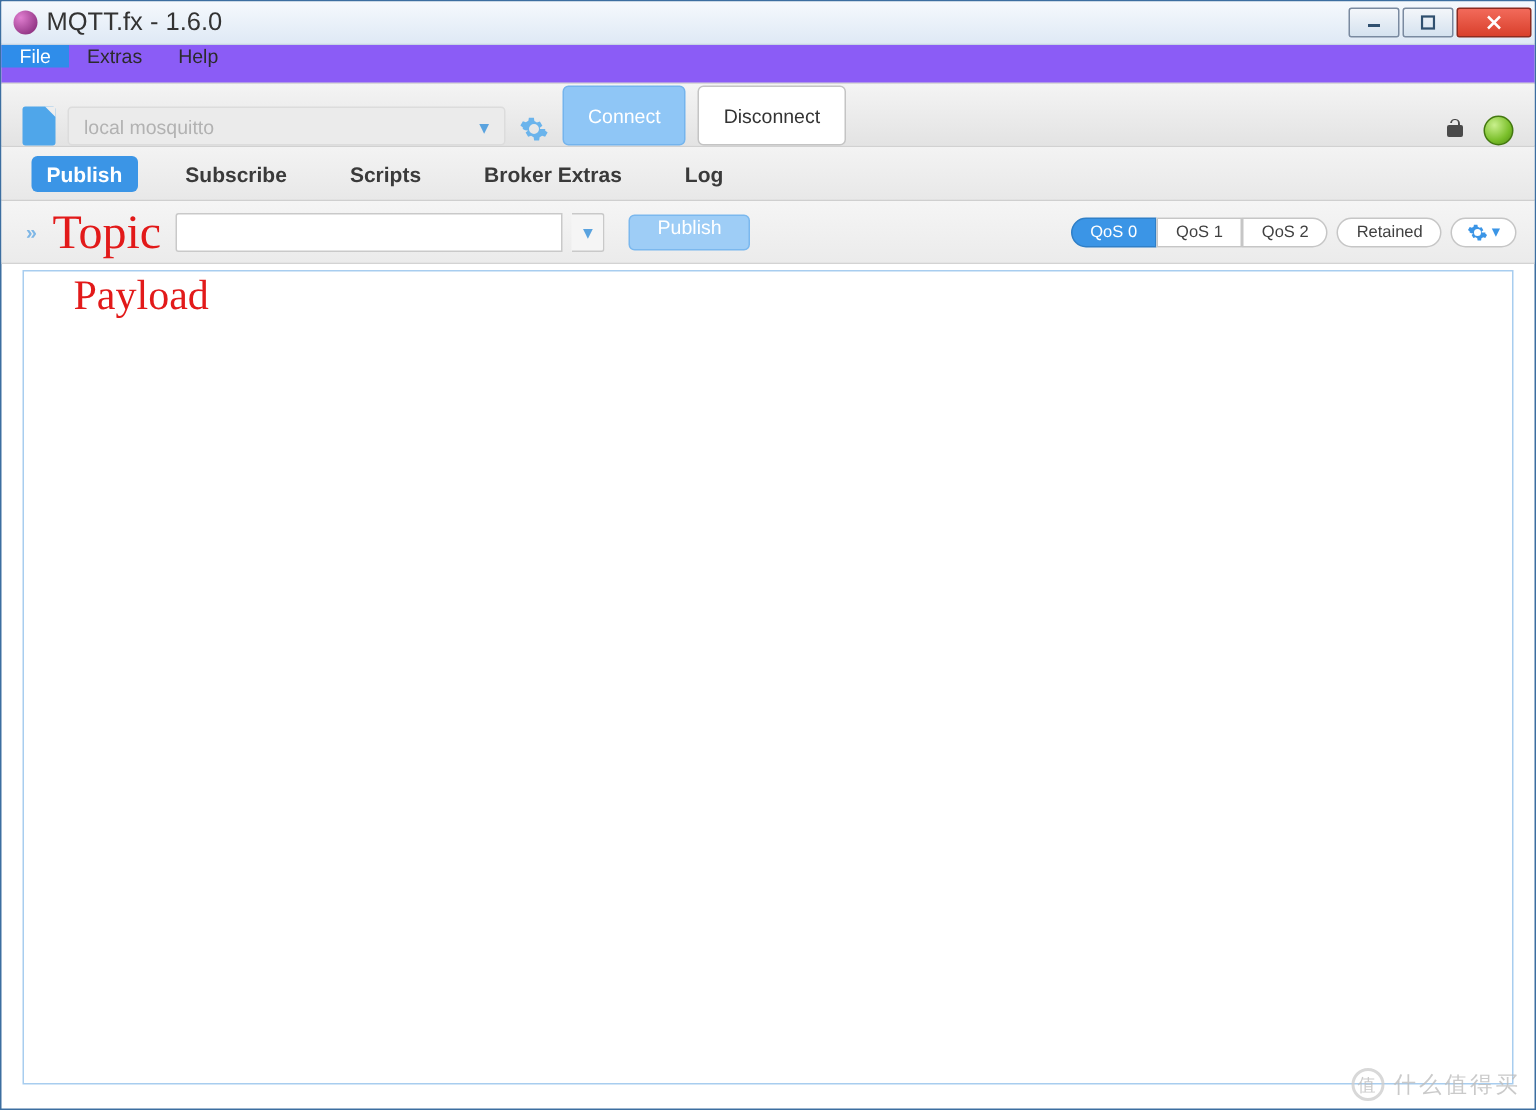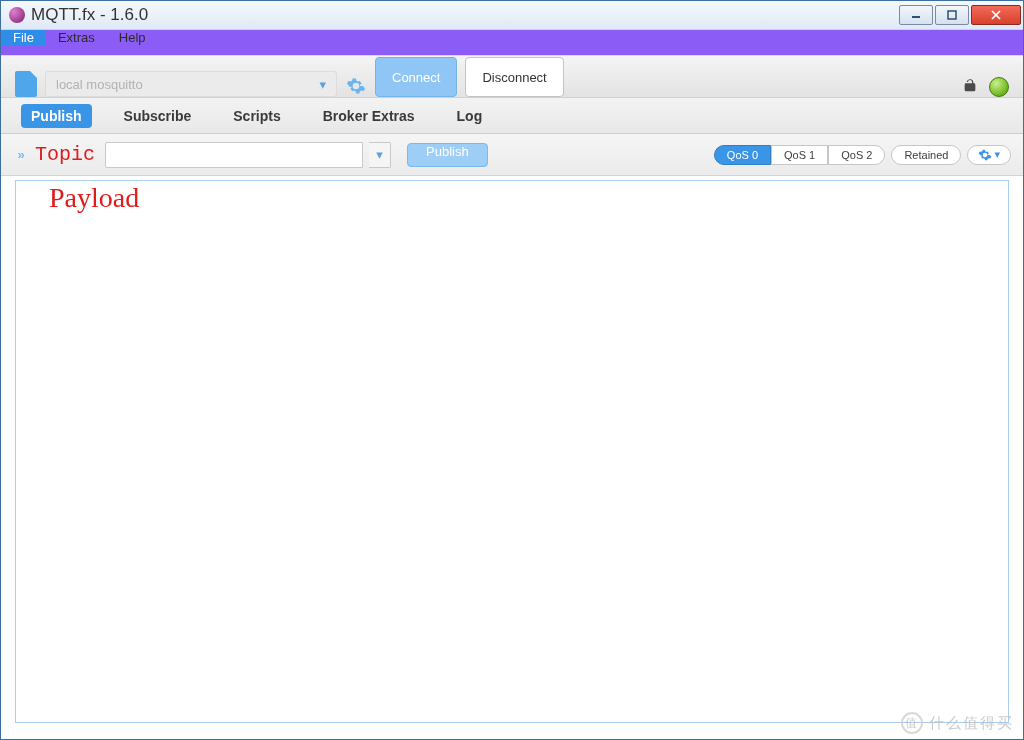--- a/index.html
+++ b/index.html
@@ -37,21 +37,21 @@
   .status-dot{width:20px;height:20px;border-radius:50%;background:radial-gradient(circle at 35% 30%,#c9f08d,#7abf2a 60%,#4f8a12);border:1px solid #437810}
 
   
   .tabbar{height:36px;background:linear-gradient(#f3f3f3,#e8e8e8);display:flex;align-items:center;gap:22px;padding:0 20px;border-bottom:1px solid #cfcfcf}
   .tab{font-size:14px;font-weight:600;color:#3a3a3a;padding:4px 10px;border-radius:4px}
   .tab.active{background:#3b95e6;color:#fff;font-weight:600}
 
   
   .topicrow{height:42px;background:linear-gradient(#f5f5f5,#ebebeb);display:flex;align-items:center;padding:0 12px;gap:6px;border-bottom:1px solid #d3d3d3}
   .collapse-icn{color:#7fb7e6;font-weight:bold;width:16px;text-align:center}
-  .topic-label{font-family:Liberation Mono, monospace;color:#e21a1a;font-size:20px;margin-right:4px}
+  .topic-label{font-family:Liberation Serif, serif;color:#e21a1a;font-size:32px;margin-right:4px}
   .topic-input{flex:0 0 258px;height:26px;border:1px solid #c9c9c9;background:#fff;border-radius:2px 0 0 2px}
   .topic-caret{width:22px;height:26px;border:1px solid #c9c9c9;border-left:none;background:#f5f5f5;display:flex;align-items:center;justify-content:center;color:#5aa3df;border-radius:0 2px 2px 0}
   .btn-publish{background:#9ecdf6;color:#fff;border-radius:4px;height:24px;padding:0 18px;border:1px solid #7bb8ee;font-size:13px;margin-left:10px}
   .topicrow .right{margin-left:auto;display:flex;align-items:center;gap:6px}
   .pill{height:20px;padding:0 12px;border:1px solid #c6c6c6;border-radius:10px;background:#fff;font-size:11px;color:#404040;display:flex;align-items:center}
   .pill.active{background:#3b95e6;color:#fff;border-color:#2f7fc7}
   .seggroup{display:flex;gap:0}
   .seggroup .pill{border-radius:0}
   .seggroup .pill:first-child{border-radius:10px 0 0 10px}
   .seggroup .pill:last-child{border-radius:0 10px 10px 0}

